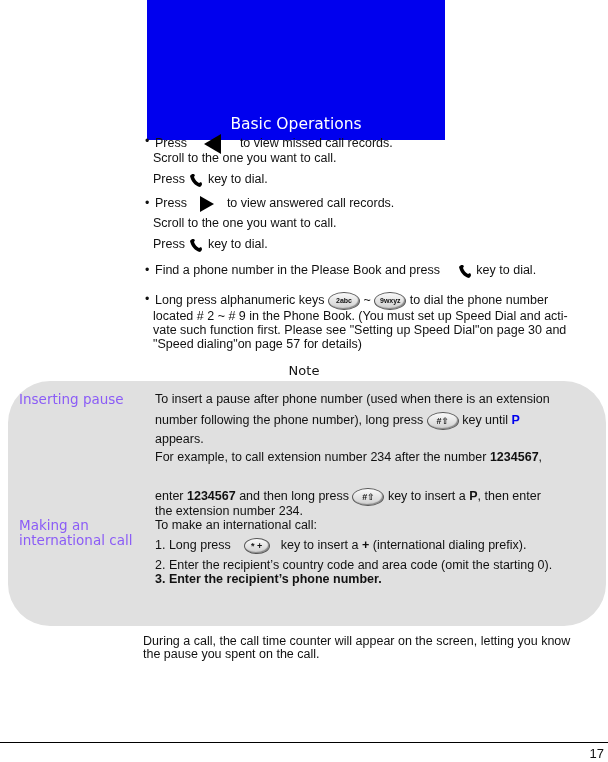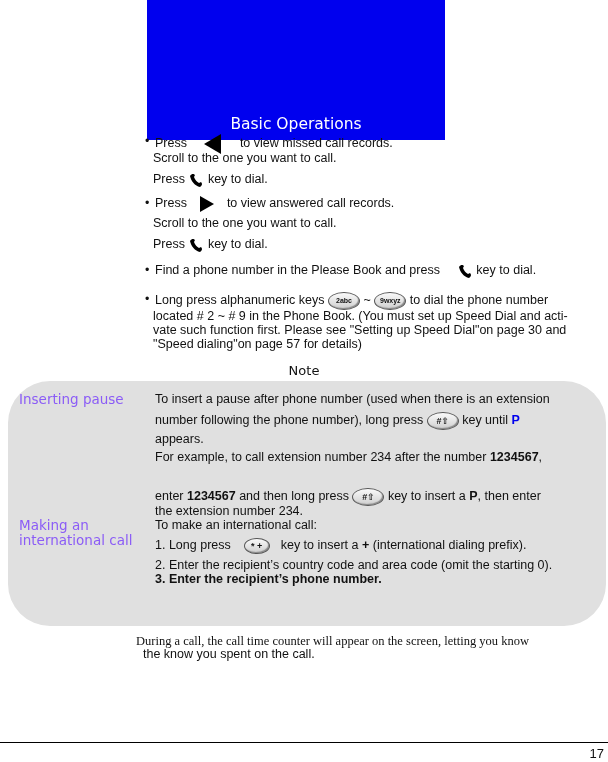--- a/index.html
+++ b/index.html
@@ -143,17 +143,17 @@
   <span style="display:inline-block;width:6px"></span>
   <span class="key-oval small">* +</span>
   <span style="display:inline-block;width:4px"></span>
   <span>key to insert a</span>
   <b>+</b>
   <span>(international dialing prefix).</span>
 </div>
 <div class="abs" style="left:155px; top:558px;">2. Enter the recipient’s country code and area code (omit the starting 0).</div>
 <div class="abs" style="left:155px; top:572px;font-weight:bold;">3. Enter the recipient’s phone number.</div>
 
-<div class="abs" style="left:136px; top:634px;font-family:Liberation Serif, serif;">During a call, the call time counter will appear on the screen, letting you know</div>
-<div class="abs" style="left:143px; top:647px;">the know you spent on the call.</div>
+<div class="abs" style="left:143px; top:634px;">During a call, the call time counter will appear on the screen, letting you know</div>
+<div class="abs" style="left:143px; top:647px;">the pause you spent on the call.</div>
 
 <div class="rule"></div>
 <div class="page-num">17</div>
 
 </body></html>

